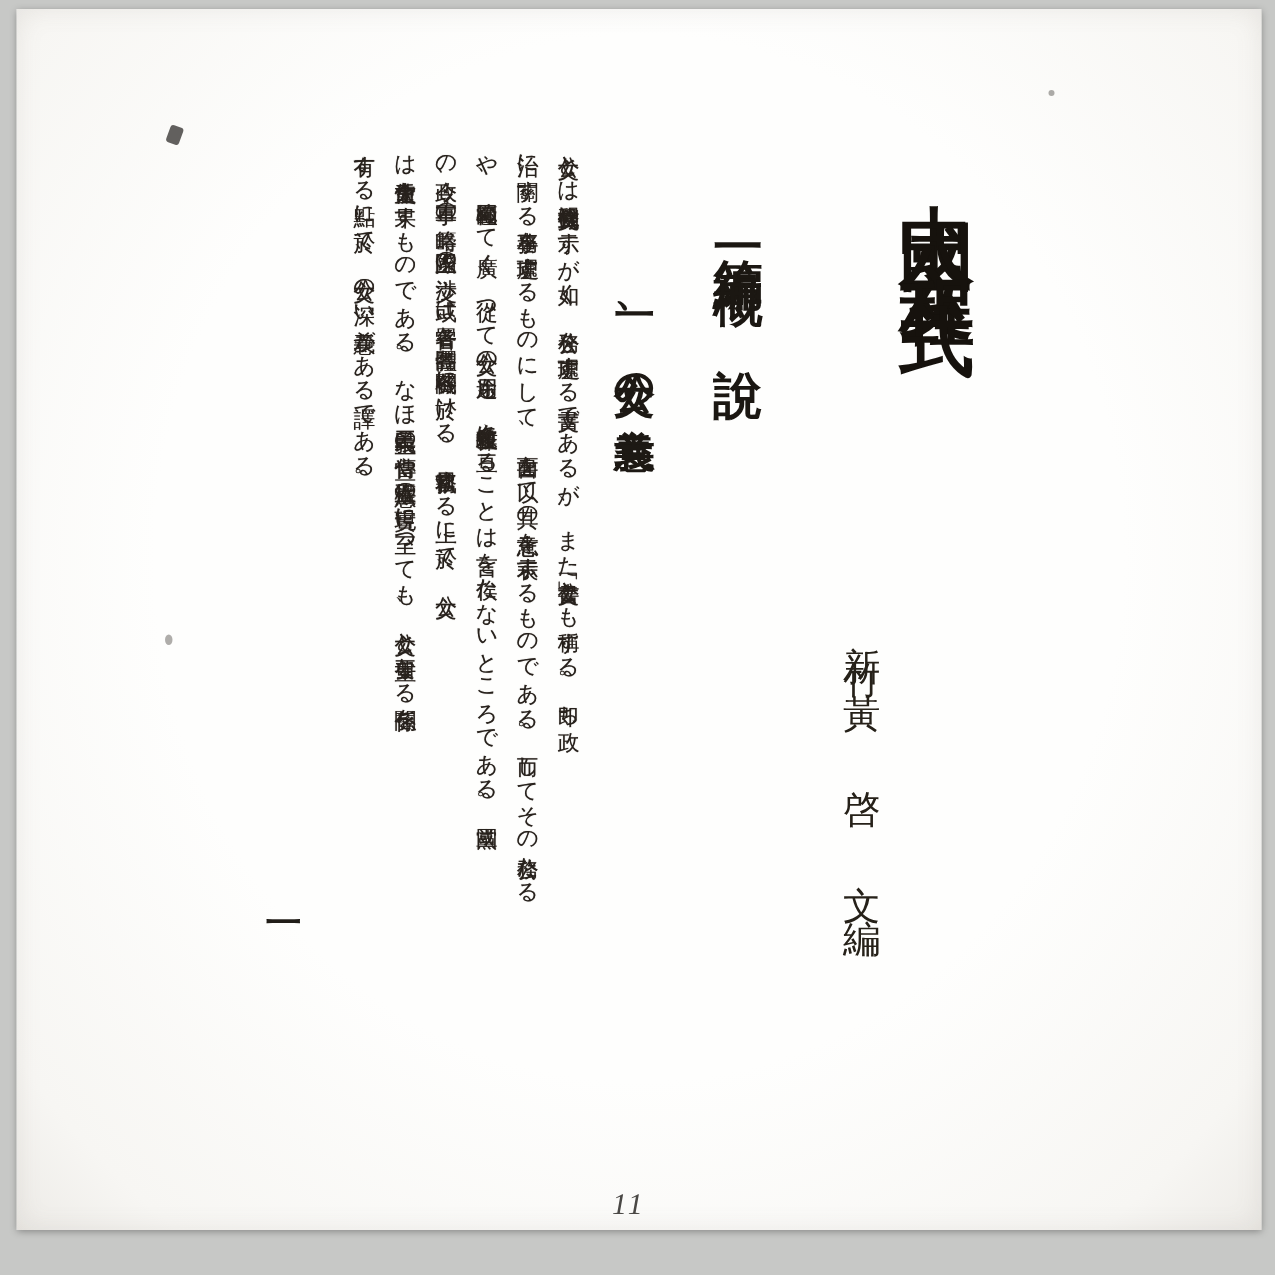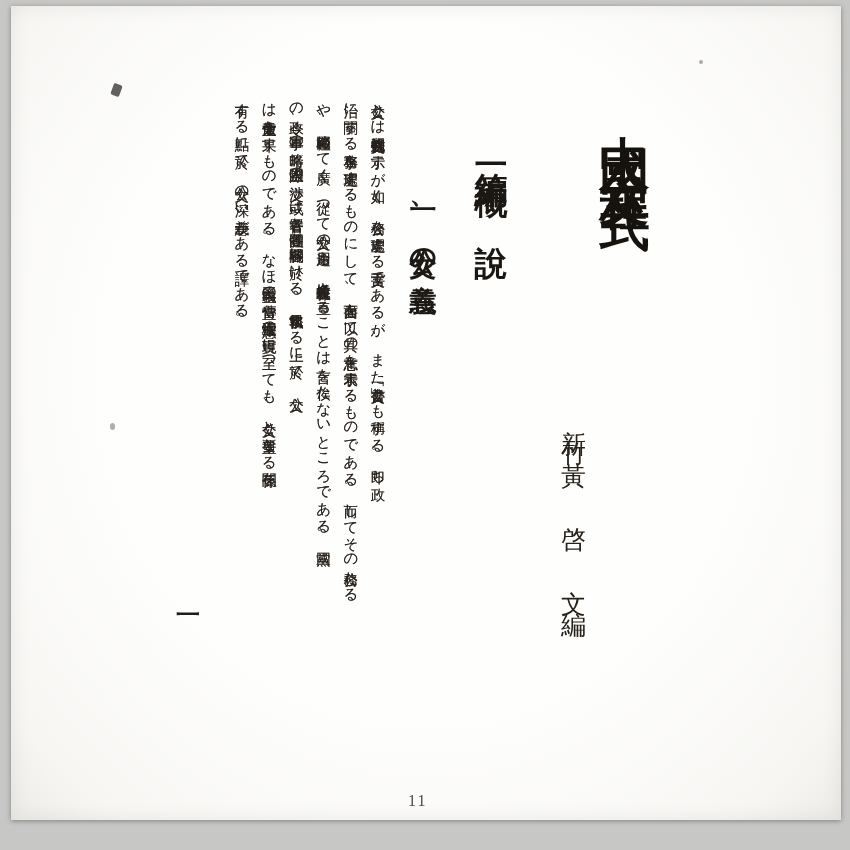--- a/index.html
+++ b/index.html
@@ -70,23 +70,24 @@
   }
   .folio {
     top: 602px; left: 172px;
     font-size: 24px;
     font-weight: bold;
     color: #211d18;
   }
   .pagenum {
     position: absolute;
     top: 792px; left: 408px;
-    font-size: 16px;
+    font-size: 20px;
     letter-spacing: 2px;
     color: #4a4845;
+    font-style: italic;
   }
   .speck { position: absolute; }
   .s1 { top: 84px;  left: 112px; width: 9px;  height: 12px; background: #3c3a37; border-radius: 2px; transform: rotate(20deg); opacity: .8; }
   .s2 { top: 423px; left: 110px; width: 5px;  height: 7px;  background: #6d6a66; border-radius: 50%; opacity: .55; }
   .s3 { top: 60px;  left: 699px; width: 4px;  height: 4px;  background: #777470; border-radius: 50%; opacity: .6; }
 </style>
 </head>
 <body>
 
 <div class="scan">

